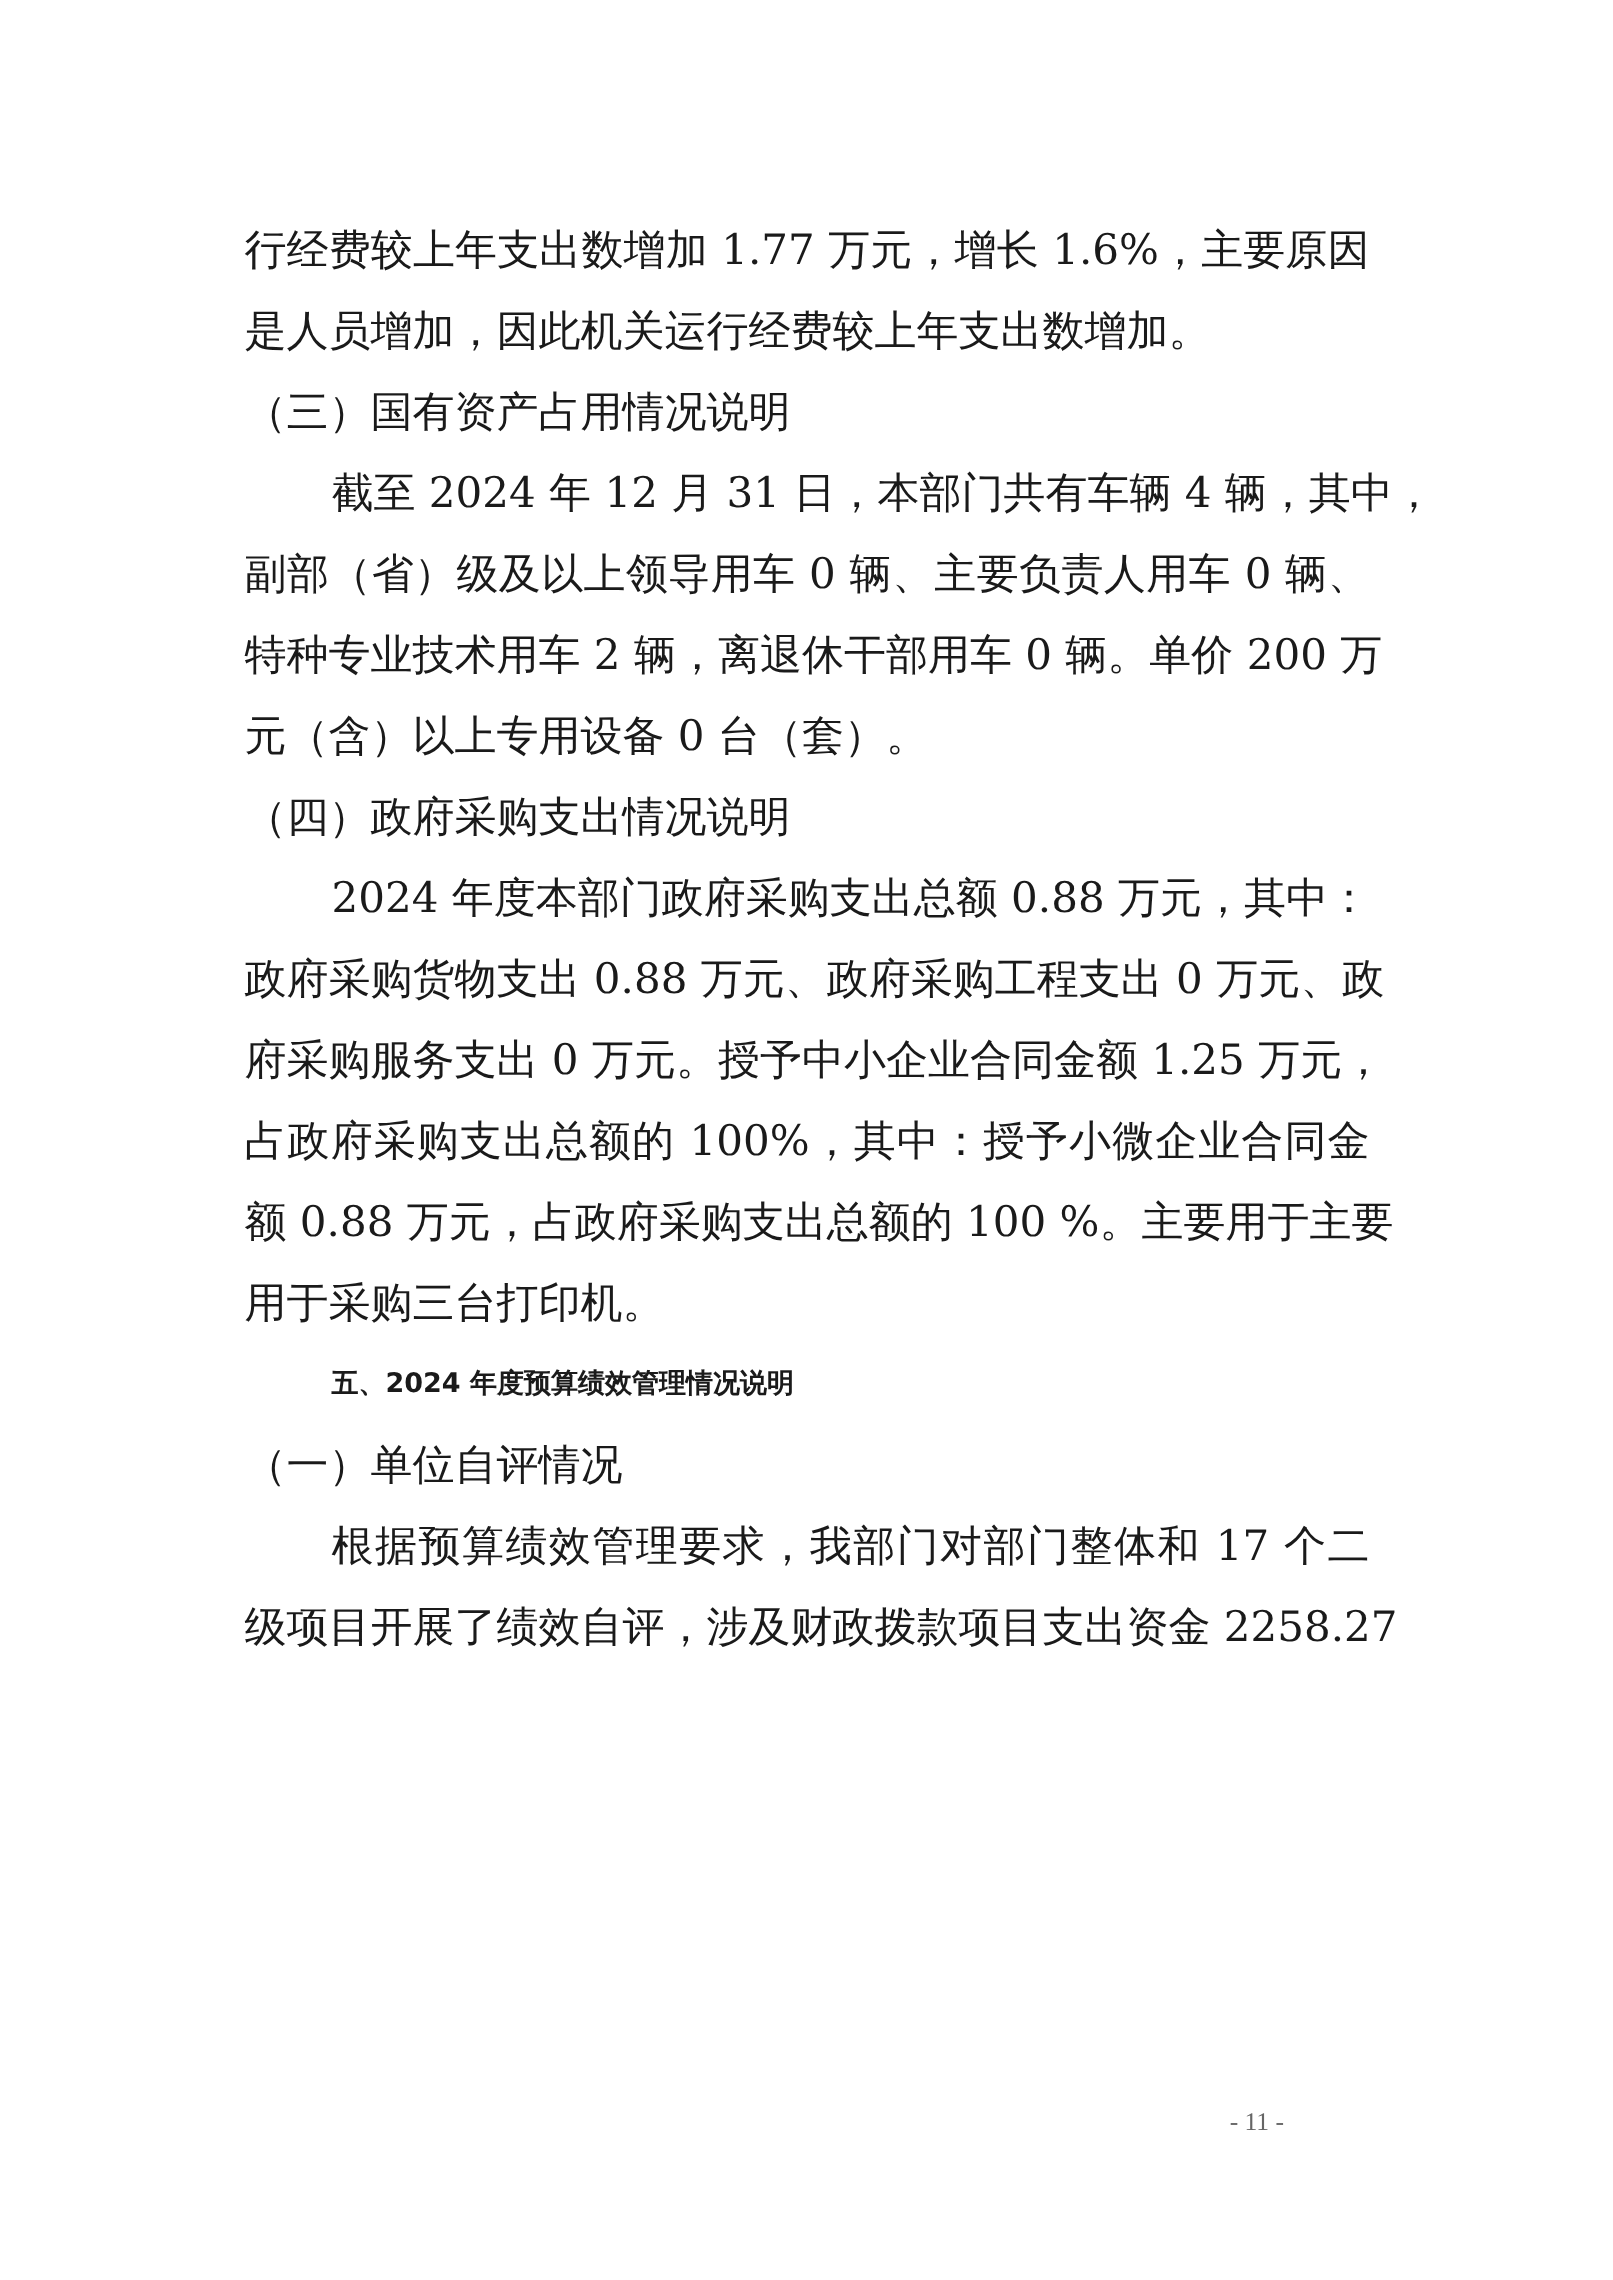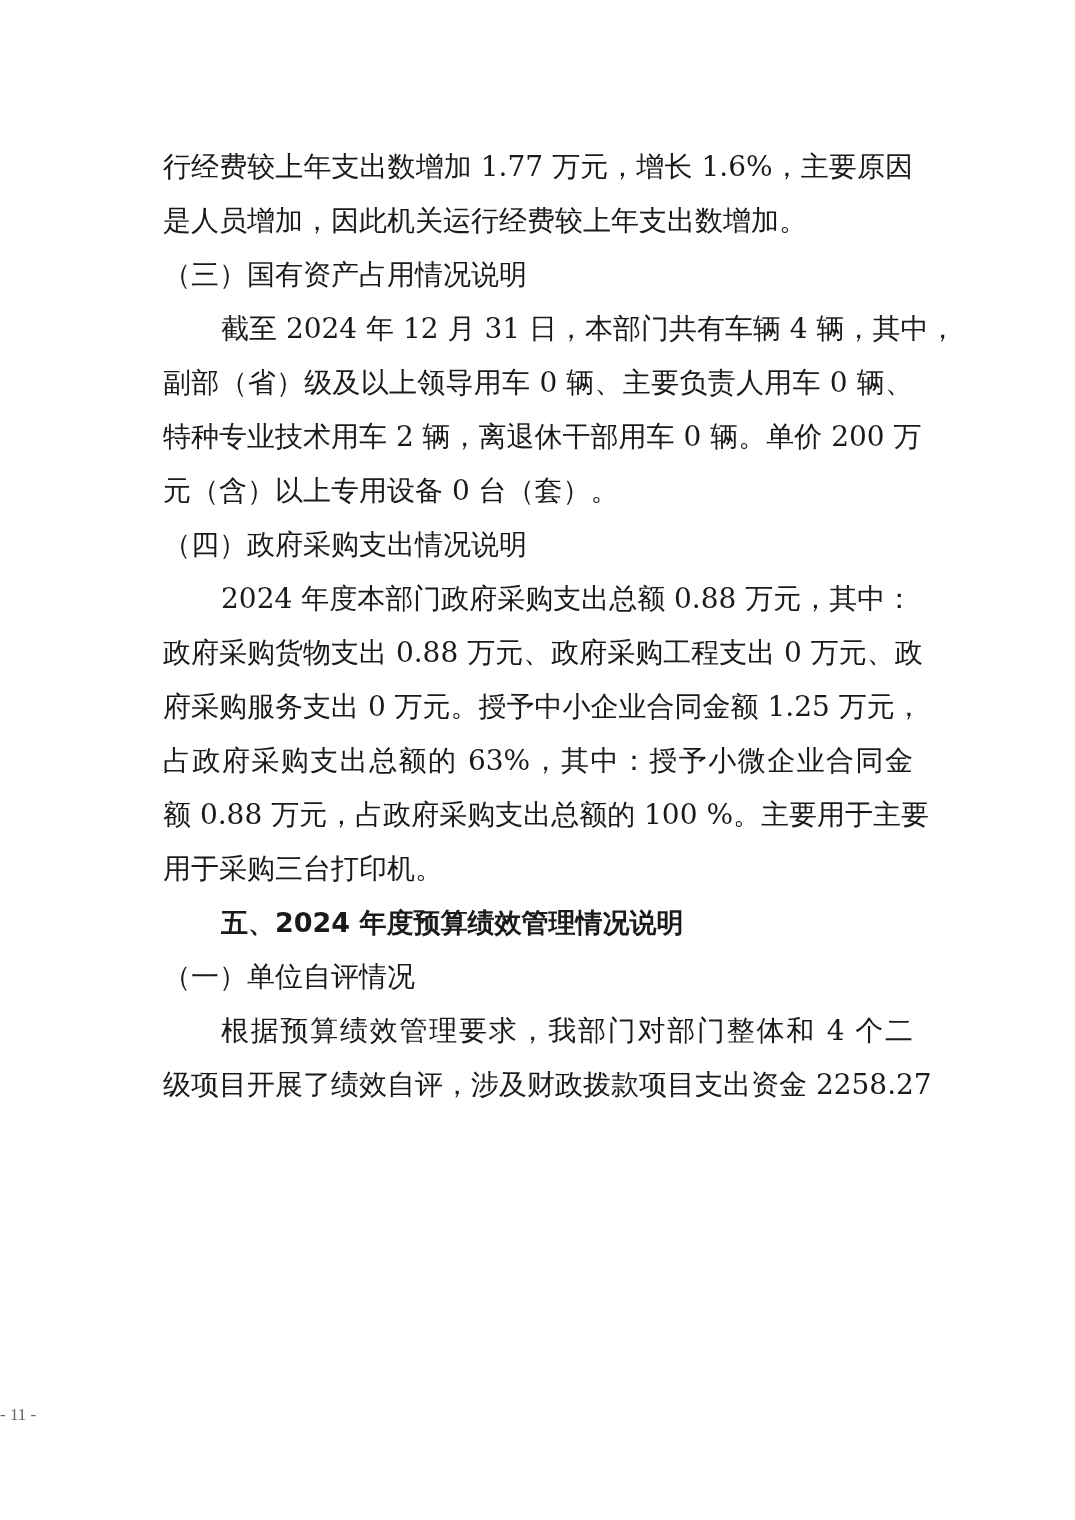--- a/index.html
+++ b/index.html
@@ -37,28 +37,28 @@
     .indent {
       padding-left: 58px;
     }
     .subhead {
       text-align-last: left;
     }
     .section-head {
       font-family: "DejaVu Sans", "Liberation Sans", sans-serif;
       font-weight: bold;
       text-align-last: left;
-      font-size: 27px;
+      font-size: 18px;
     }
     .footer {
       position: absolute;
       top: 1405px;
       left: 0;
       width: 856px;
-      text-align: left;
+      text-align: right;
       font-size: 17px;
       color: #666;
       font-family: "Liberation Serif", serif;
     }
   </style>
 </head>
 <body>
 
 <div class="page">
 
@@ -75,29 +75,29 @@
     <span class="line">特种专业技术用车 2 辆，离退休干部用车 0 辆。单价 200 万</span>
     <span class="line last">元（含）以上专用设备 0 台（套）。</span>
   </div>
 
   <span class="line subhead">（四）政府采购支出情况说明</span>
 
   <div>
     <span class="line indent">2024 年度本部门政府采购支出总额 0.88 万元，其中：</span>
     <span class="line">政府采购货物支出 0.88 万元、政府采购工程支出 0 万元、政</span>
     <span class="line">府采购服务支出 0 万元。授予中小企业合同金额 1.25 万元，</span>
-    <span class="line">占政府采购支出总额的 63%，其中：授予小微企业合同金</span>
+    <span class="line">占政府采购支出总额的 100%，其中：授予小微企业合同金</span>
     <span class="line">额 0.88 万元，占政府采购支出总额的 100 %。主要用于主要</span>
     <span class="line last">用于采购三台打印机。</span>
   </div>
 
   <span class="line section-head indent">五、2024 年度预算绩效管理情况说明</span>
 
   <span class="line subhead">（一）单位自评情况</span>
 
   <div>
-    <span class="line indent">根据预算绩效管理要求，我部门对部门整体和 4 个二</span>
+    <span class="line indent">根据预算绩效管理要求，我部门对部门整体和 17 个二</span>
     <span class="line">级项目开展了绩效自评，涉及财政拨款项目支出资金 2258.27</span>
   </div>
 
 </div>
 
 <div class="footer">- 11 -</div>
 
 </body></html>

